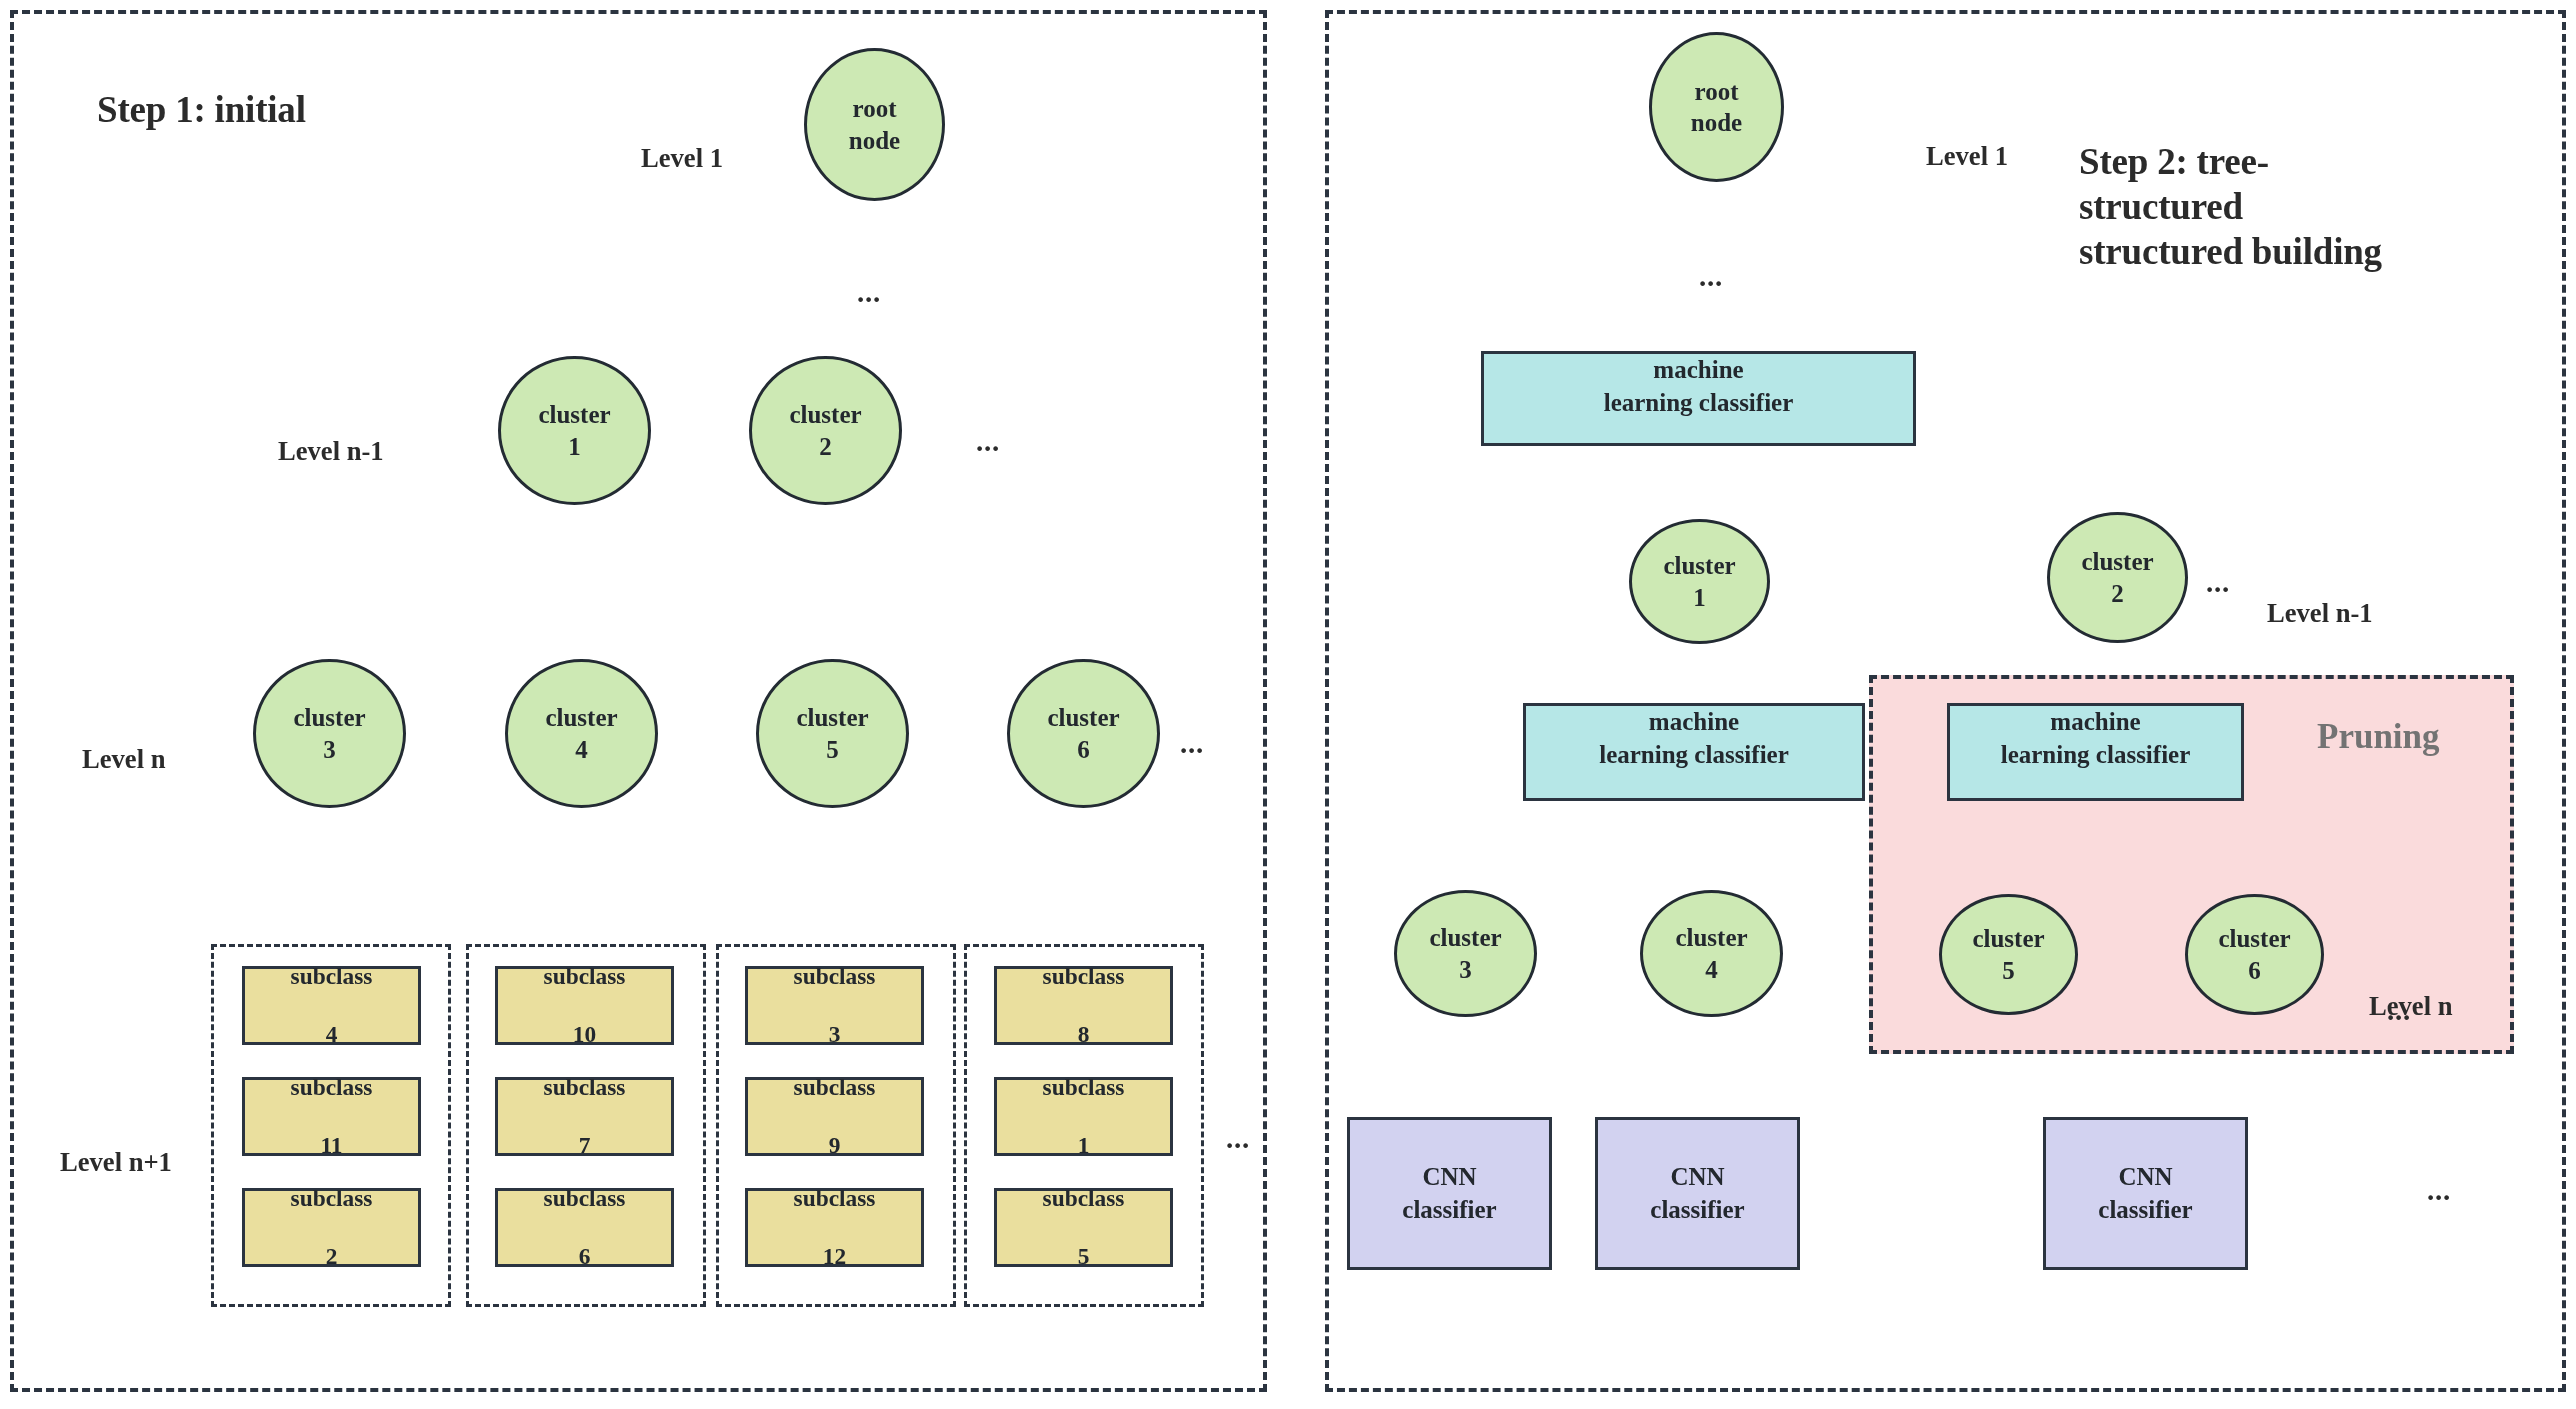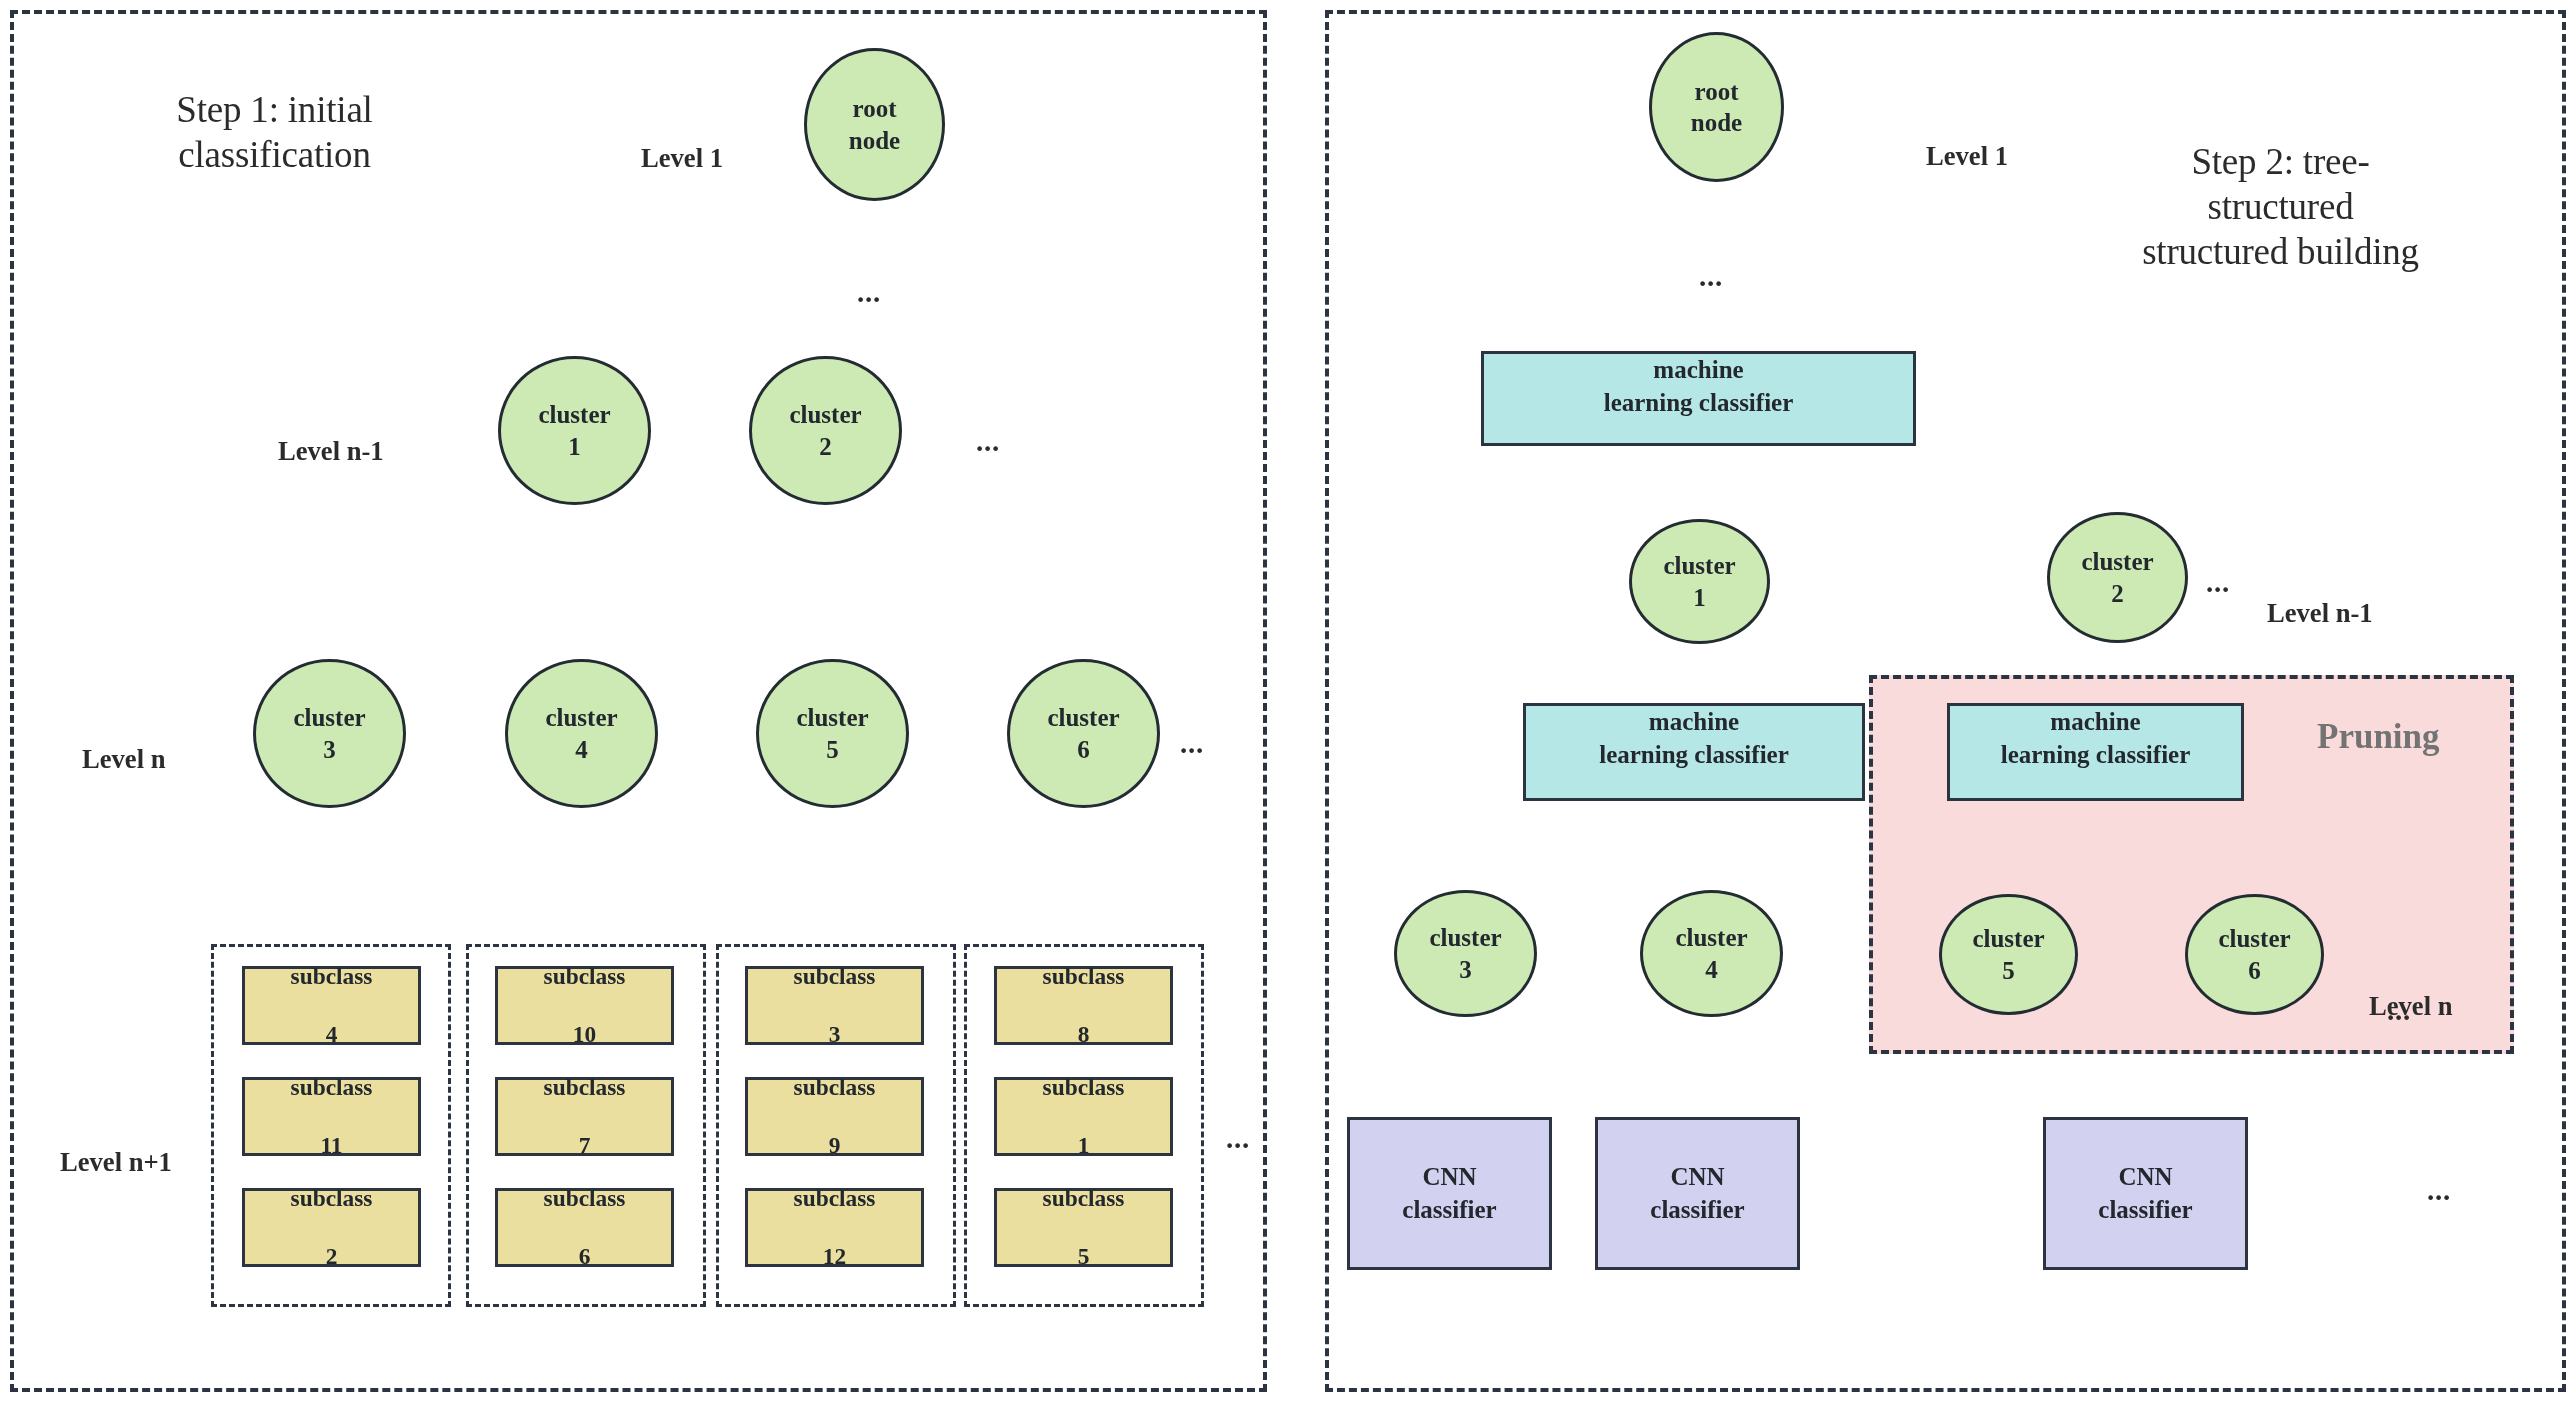--- a/index.html
+++ b/index.html
@@ -24,25 +24,24 @@
     border: 4.8px dashed #2b3440;
     background: #ffffff;
     box-sizing: border-box;
   }
   #panel-left  { left: 9.7px;   top: 9.7px; width: 1257px; height: 1382px; }
   #panel-right { left: 1325px; top: 9.7px; width: 1241px; height: 1382px; }
 
   
   .step-title {
     position: absolute;
-    font-weight: normal;
+    font-weight: bold;
     font-size: 37px;
     line-height: 1.22;
     color: #2b2b2b;
-    text-align: center;
     letter-spacing: -0.2px;
   }
   #title-step1 { left: 97px;  top: 87px; width: 355px; }
   #title-step2 { left: 2079px; top: 139px; width: 403px; }
 
   
   .level-label {
     position: absolute;
     font-size: 26.6px;
     font-weight: bold;
@@ -215,21 +214,20 @@
 
     <line x1="2122" y1="1262" x2="2122" y2="1364" stroke="#2b3440" stroke-width="5" marker-end="url(#ah)"></line>
 
     <line x1="2680" y1="1312" x2="2680" y2="1364" stroke="#2b3440" stroke-width="5" marker-end="url(#ah)"></line>
   </svg>
 
   <div class="panel" id="panel-left"></div>
 
   <div class="step-title" id="title-step1">
     <span class="nodetext">Step 1: initial</span>
-    <span class="nodetext">classification</span>
   </div>
 
   <div class="level-label" style="left:641px; top:111px;">Level 1</div>
   <div class="level-label" style="left:278px; top:404px;">Level n-1</div>
   <div class="level-label" style="left:82px; top:712px;">Level n</div>
   <div class="level-label" style="left:60px; top:1115px;">Level n+1</div>
 
   <div class="node" style="left:804px; top:48px; width:141px; height:153px;">
     <span class="nodetext">root</span>
     <span class="nodetext">node</span>

